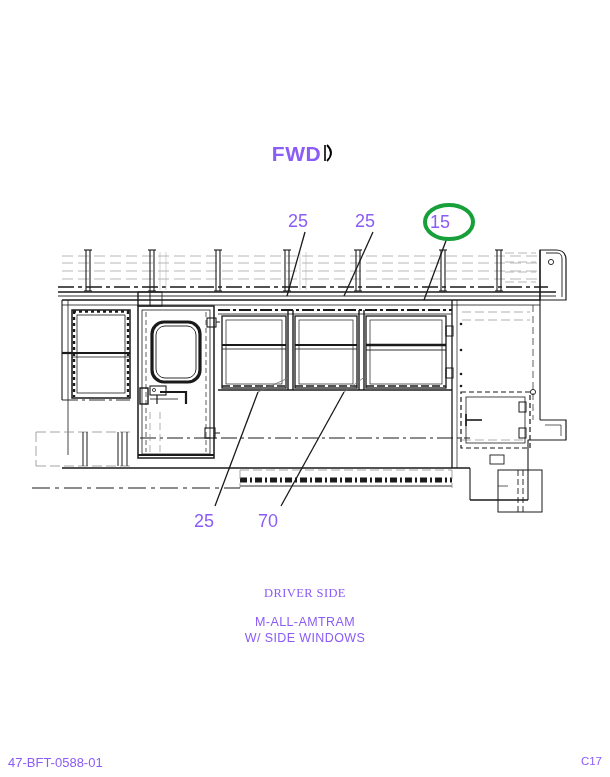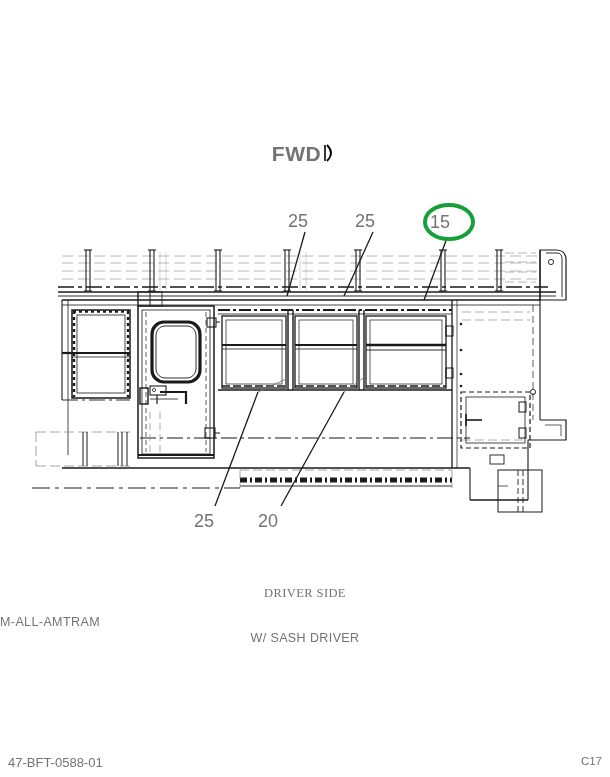--- a/index.html
+++ b/index.html
@@ -18,21 +18,21 @@
   }
   #sheet {
     position: absolute;
     inset: 0;
     width: 610px;
     height: 777px;
   }
   .txt {
     position: absolute;
     white-space: pre;
-    color: #737373;
+    color: #8b5cf6;
   }
   #fwd-label {
     left: 0; right: 0;
     top: 142px;
     text-align: center;
     font-size: 21px;
     font-weight: bold;
     letter-spacing: 0.5px;
   }
   #fwd-arrow-wrap {
@@ -55,21 +55,21 @@
     left: 0; right: 0;
     top: 586px;
     text-align: center;
     font-size: 12.5px;
     letter-spacing: 0.4px;
     font-family: Liberation Serif, serif;
   }
   #caption-model {
     left: 0; right: 0;
     top: 615px;
-    text-align: left;
+    text-align: center;
     font-size: 12.5px;
     letter-spacing: 0.4px;
   }
   #caption-variant {
     left: 0; right: 0;
     top: 631px;
     text-align: center;
     font-size: 12.5px;
     letter-spacing: 0.4px;
   }
@@ -360,20 +360,20 @@
 
 <div class="txt" id="fwd-label"><span>FWD</span><span id="fwd-arrow-wrap"><svg width="16" height="20" viewBox="0 0 16 20" aria-hidden="true">
         <path d="M 3 2 L 3 18" stroke="#000" stroke-width="1.6" fill="none"></path>
         <path d="M 5 2 Q 13 10 5 18" stroke="#000" stroke-width="1.8" fill="none"></path>
       </svg></span></div>
 
 <div class="txt callout-num" id="callout-25-top-a">25</div>
 <div class="txt callout-num" id="callout-25-top-b">25</div>
 <div class="txt callout-num" id="callout-10">15</div>
 <div class="txt callout-num" id="callout-25-bot">25</div>
-<div class="txt callout-num" id="callout-40-bot">20</div>
+<div class="txt callout-num" id="callout-40-bot">70</div>
 
 <div class="txt" id="caption-driver-side">DRIVER SIDE</div>
 <div class="txt" id="caption-model">M-ALL-AMTRAM</div>
-<div class="txt" id="caption-variant">W/ SASH DRIVER</div>
+<div class="txt" id="caption-variant">W/ SIDE WINDOWS</div>
 
 <div class="txt" id="footer-partnum">47-BFT-0588-01</div>
 <div class="txt" id="footer-page">C17</div>
 
 </body></html>

